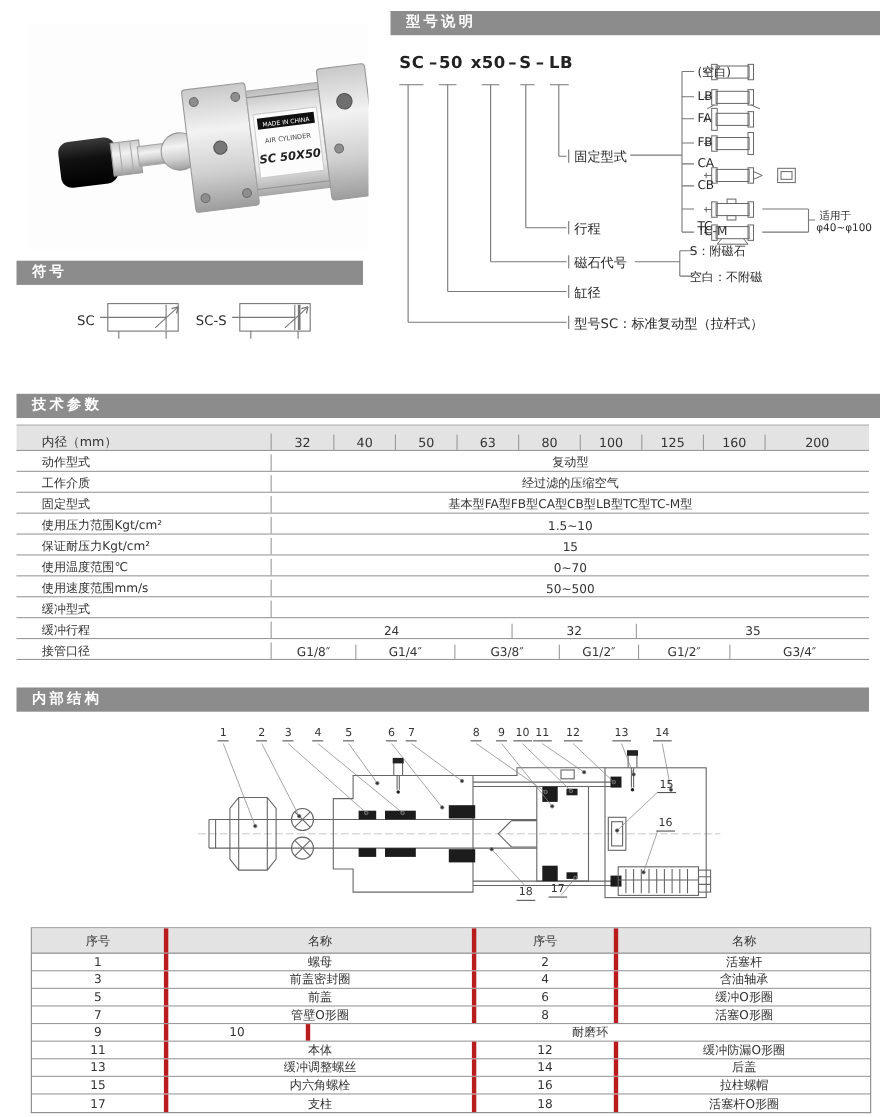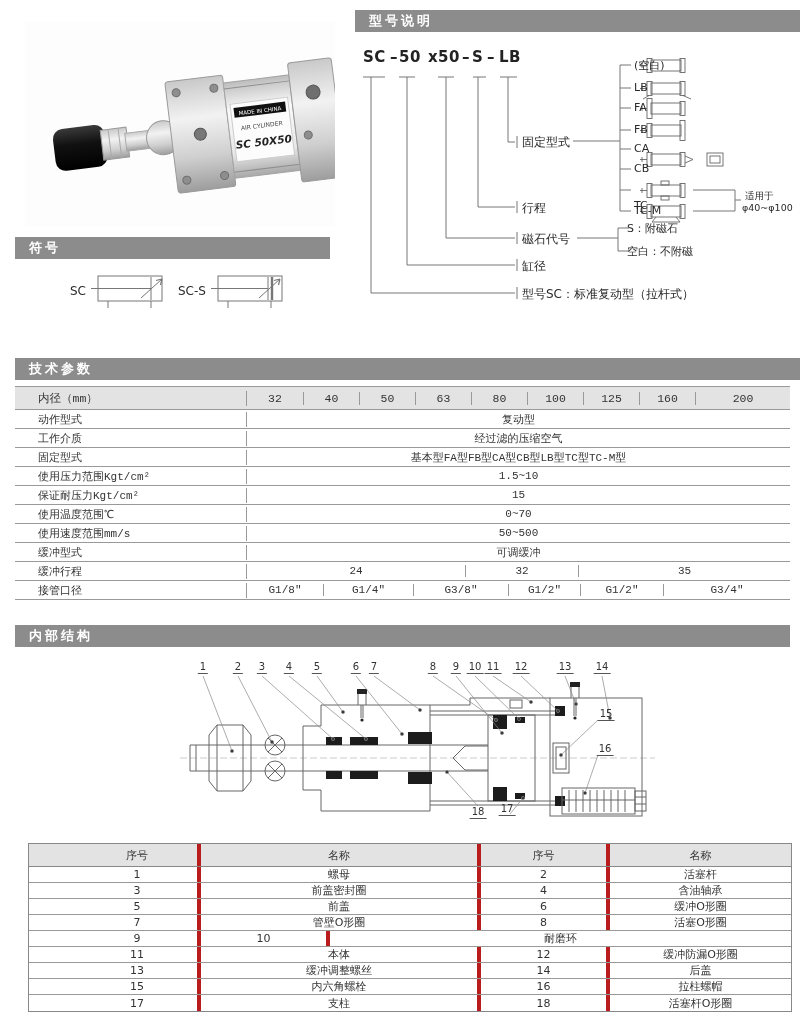--- a/index.html
+++ b/index.html
@@ -7,36 +7,36 @@
   .page { position:relative; width:800px; height:1015px; background:#fff; overflow:hidden; }
   .bar { position:absolute; background:#8c8c8c; color:#fff; font-size:13px; font-weight:bold;
          letter-spacing:3px; height:22px; line-height:22px; padding-left:14px; }
   .abs { position:absolute; }
   .lbl { position:absolute; font-size:12px; color:#2a2a2a; white-space:nowrap; }
   .opt { position:absolute; font-size:11px; color:#2a2a2a; white-space:nowrap; }
   .code-tok { position:absolute; font-size:15px; font-weight:600; color:#222; letter-spacing:0.5px; }
 
   
   .ttable { position:absolute; left:15px; top:386px; width:775px; border-top:1px solid #999; font-size:11px; }
-  .trow { display:flex; height:19px; border-bottom:1px solid #999; align-items:center;font-family:Liberation Mono, monospace; }
+  .trow { display:flex; height:19px; border-bottom:1px solid #999; align-items:flex-end; }
   .trow.head { height:23px; background:#e3e3e3; font-size:11.5px; }
   .tlabel { width:232px; border-right:1px solid #999; display:flex; align-items:center; padding-left:23px; }
   .tvals { flex:1; display:flex; }
   .tcell { display:flex; align-items:center; justify-content:center; }
   .bcell { width:56px; border-left:1px solid #999; }
   .bcell:first-child { border-left:none; }
   .bcell.last { width:95px; flex:1; }
   .fullcell { flex:1; justify-content:center; display:flex; align-items:center; }
   .fixwrap { flex:1; display:flex; justify-content:center; align-items:center; }
   .ccell { border-left:1px solid #999; }
   .ccell.first { border-left:none; }
 
   
   .ptable { position:absolute; left:28px; top:843px; width:764px; border:1px solid #888; font-size:11px; }
-  .prow { display:flex; height:16px; border-bottom:1px solid #999;padding-left:48px; }
+  .prow { display:flex; height:16px; border-bottom:1px solid #999; }
   .prow:last-child { border-bottom:none; }
   .prow.head { height:23px; background:#e3e3e3; border-bottom:1px solid #888; }
   .pc { display:flex; align-items:center; justify-content:center; border-left:4px solid #b91c1c; }
   .pc:first-child { border-left:none; }
   .pc1 { width:120px; } .pc2 { width:280px; } .pc3 { width:129px; } .pc4 { flex:1; }
 
   
   .callout { position:absolute; transform:translateX(-50%); font-size:10px; color:#333;
              border-bottom:1px solid #555; padding:0 2px; line-height:12px; }
   .note { position:absolute; font-size:9.5px; color:#2a2a2a; white-space:nowrap; }
@@ -271,21 +271,20 @@
     <div class="trow">
       <div class="tlabel">使用温度范围℃</div>
       <div class="tcell fullcell">0~70</div>
     </div>
     <div class="trow">
       <div class="tlabel">使用速度范围mm/s</div>
       <div class="tcell fullcell">50~500</div>
     </div>
     <div class="trow">
       <div class="tlabel">缓冲型式</div>
-      <div class="tcell fullcell">可调缓冲</div>
     </div>
     <div class="trow">
       <div class="tlabel">缓冲行程</div>
       <div class="tvals">
         <div class="tcell ccell first" style="width:218px;">24</div>
         <div class="tcell ccell" style="width:113px;">32</div>
         <div class="tcell ccell" style="flex:1;">35</div>
       </div>
     </div>
     <div class="trow">

